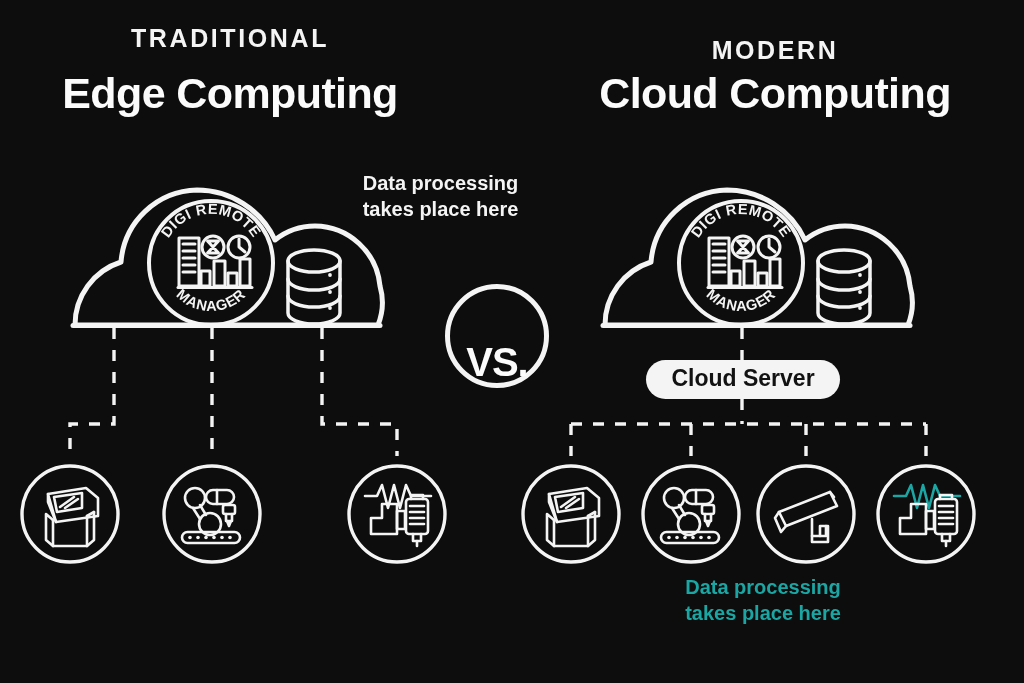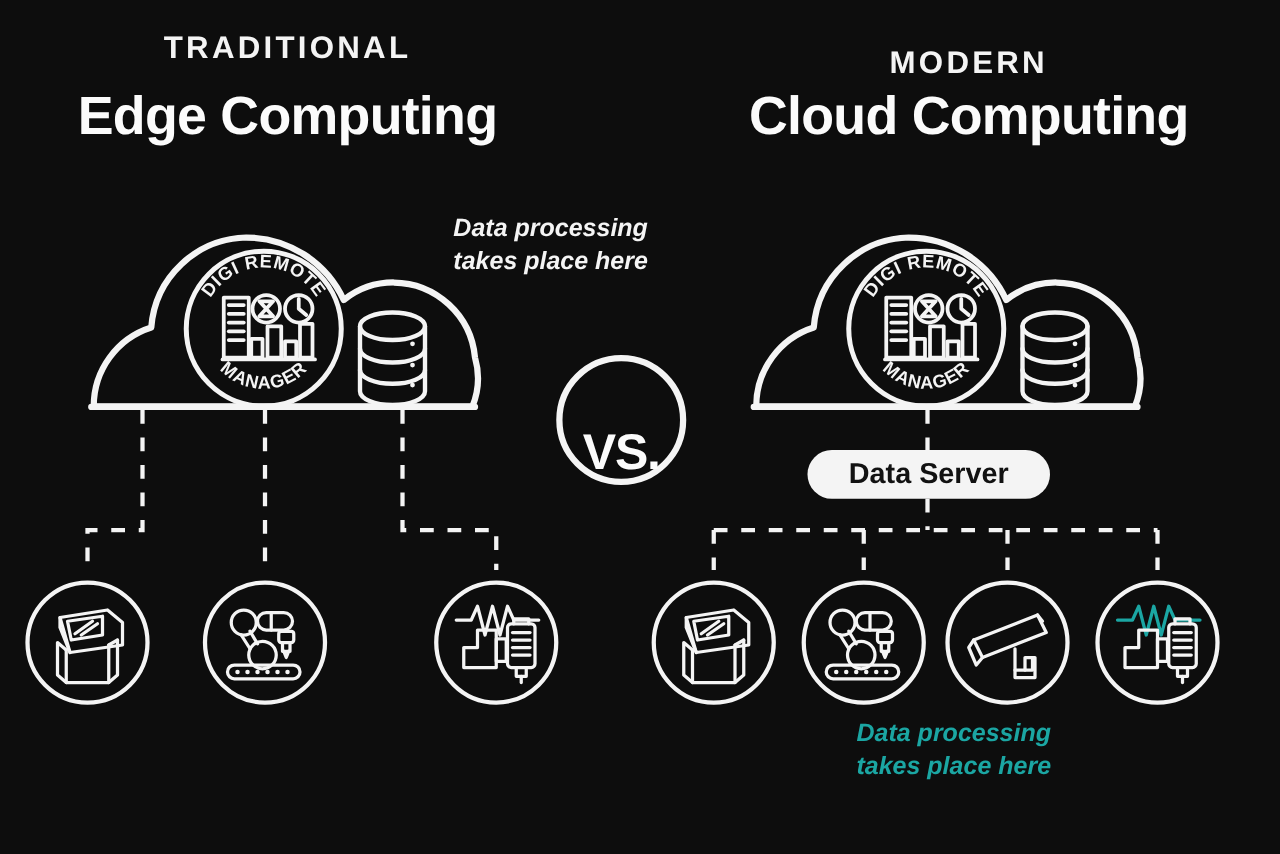--- a/index.html
+++ b/index.html
@@ -25,21 +25,21 @@
     color:#fbfbfb;line-height:1;
   }
   #kicker-left{left:30px;top:26px;width:400px;}
   #title-left{left:30px;top:72px;width:400px;}
   #kicker-right{left:580px;top:38px;width:390px;}
   #title-right{left:580px;top:72px;width:390px;}
 
   
   .caption{
     position:absolute;text-align:center;
-    font-size:20px;font-weight:bold;line-height:1.32;font-style:italic;
+    font-size:20px;font-weight:bold;line-height:1.32;
   }
   #caption-left{left:338px;top:170px;width:205px;color:#f4f4f4;}
   #caption-right{left:648px;top:574px;width:230px;color:#1ba6a3;}
 
   
   #vs-badge{
     position:absolute;left:445px;top:284px;width:104px;height:104px;
     border:5px solid #f4f4f4;border-radius:50%;
     display:flex;align-items:flex-end;justify-content:center;
     box-sizing:border-box;
@@ -322,16 +322,16 @@
   <div class="caption" id="caption-right">
     <div>Data processing</div>
     <div>takes place here</div>
   </div>
 
   <div id="vs-badge">
     <span>VS.</span>
   </div>
 
   <div id="edge-server-pill">
-    <span>Data Server</span>
+    <span>Cloud Server</span>
   </div>
 
 </div>
 
 </body></html>

